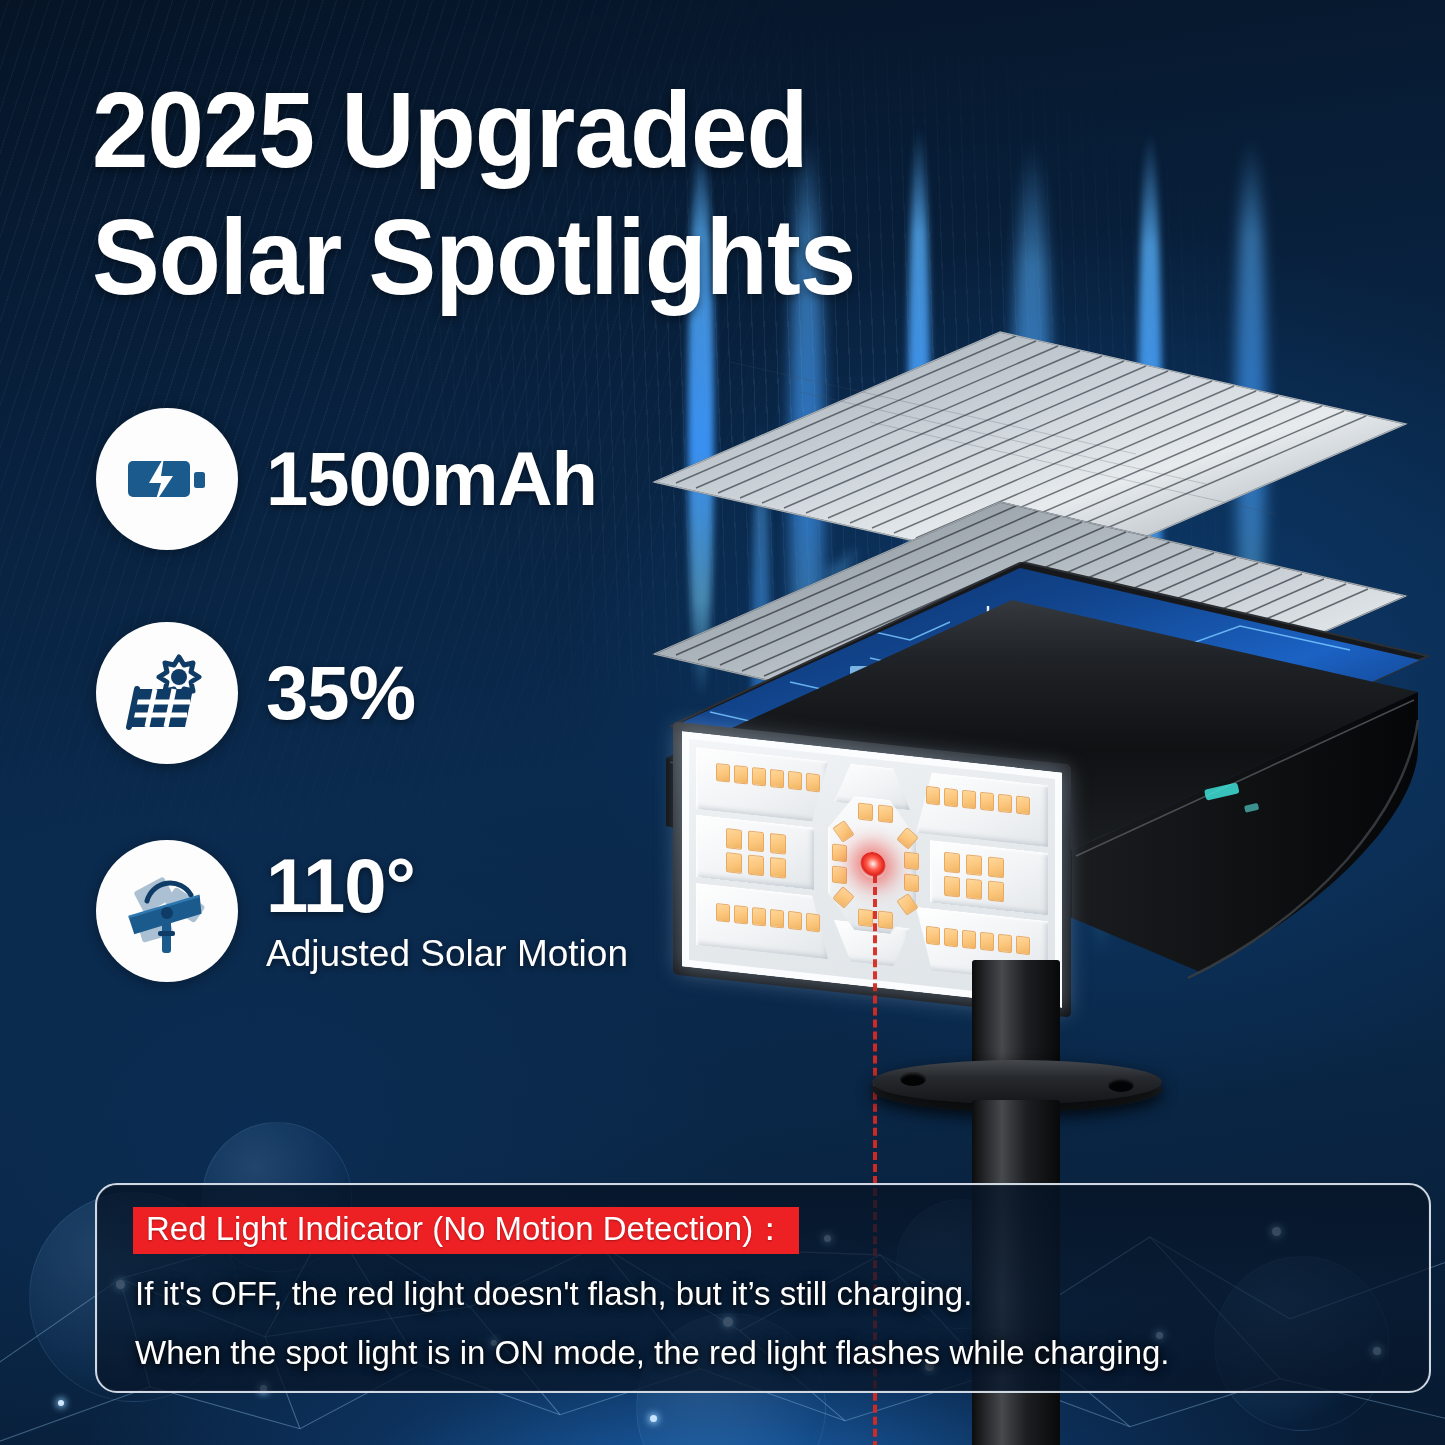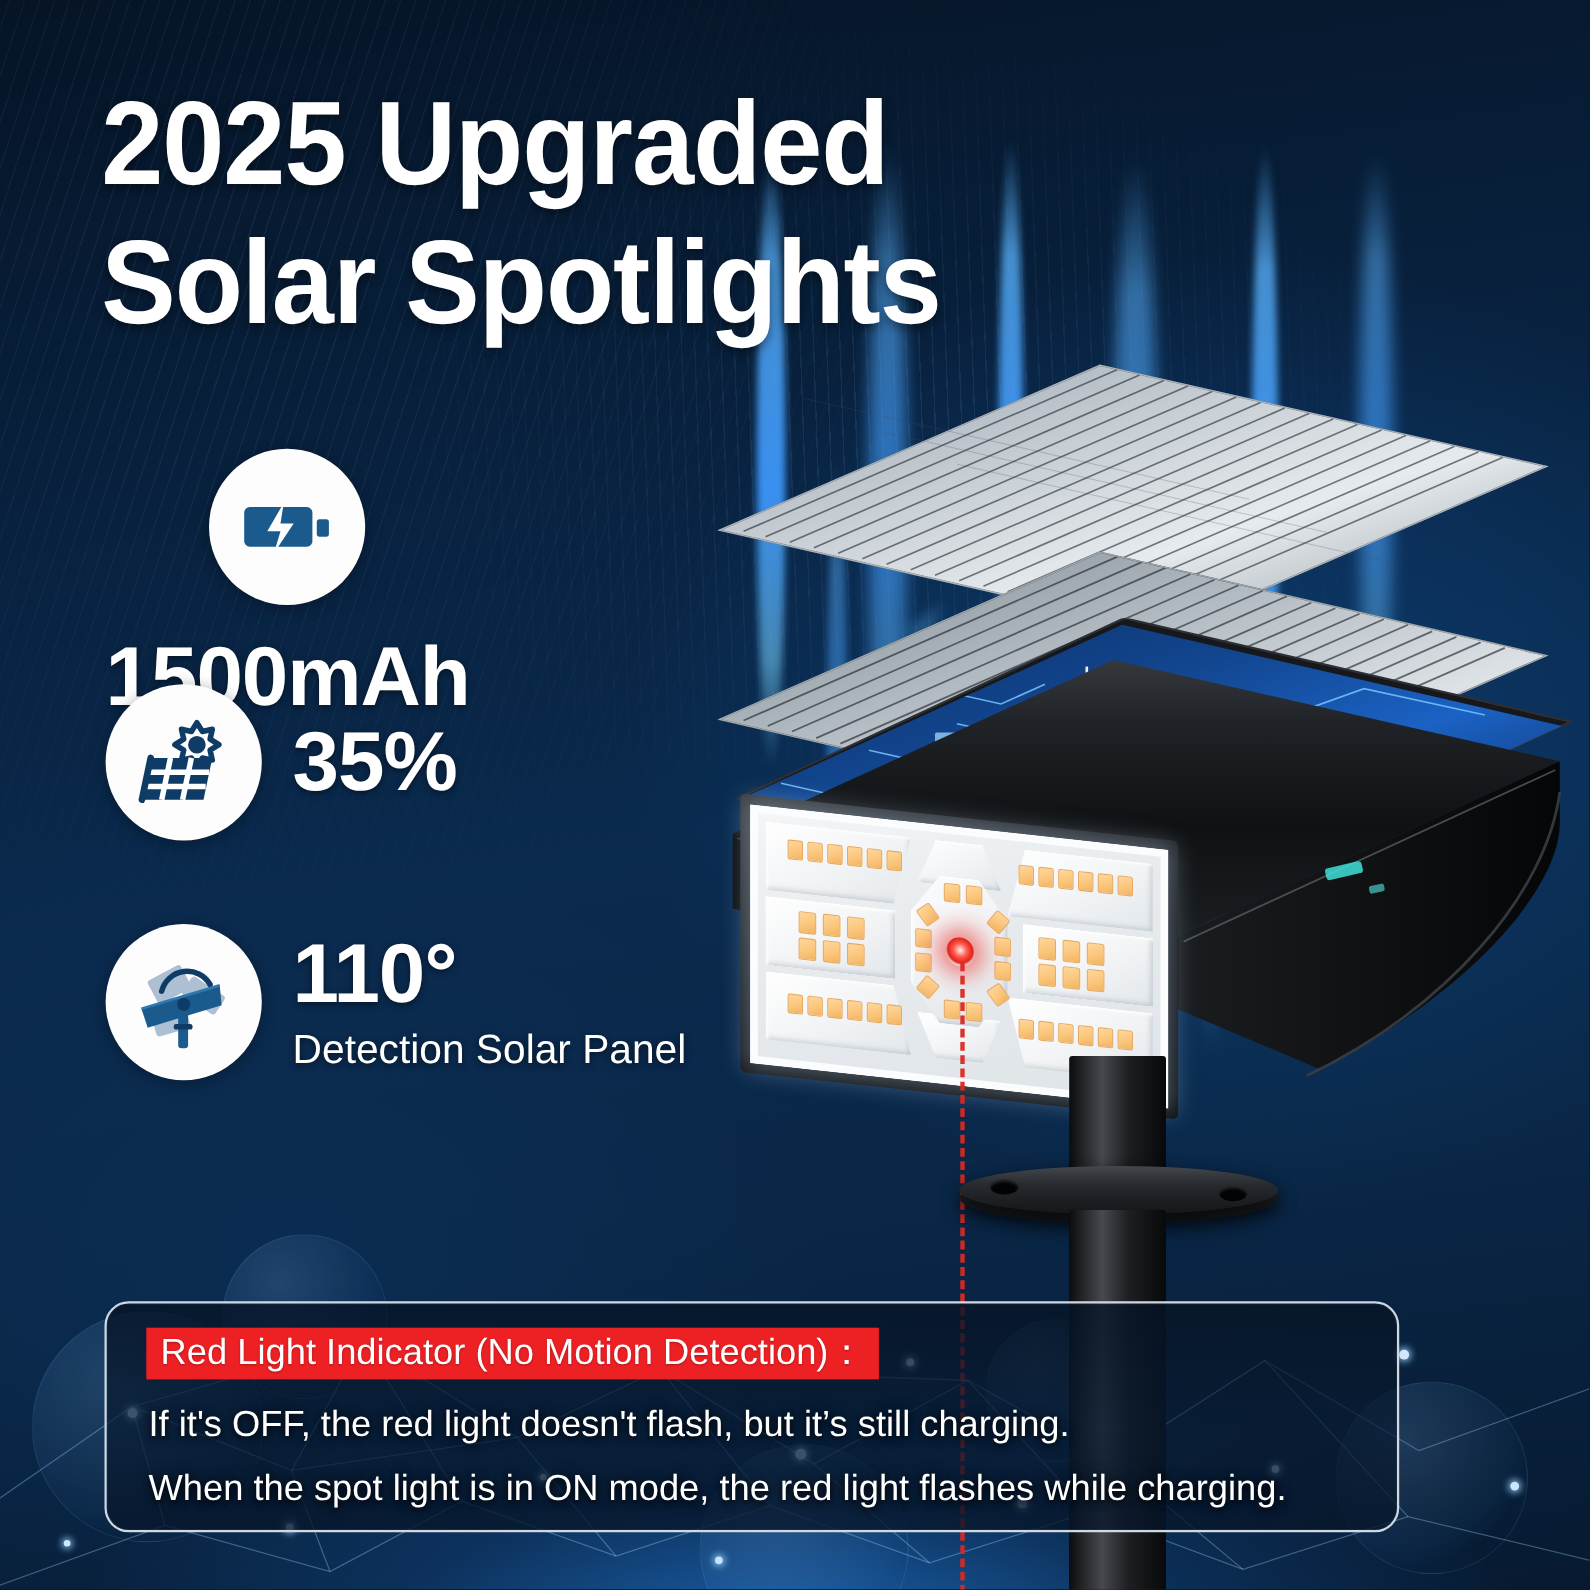--- a/index.html
+++ b/index.html
@@ -66,21 +66,21 @@
     color:#fff; font-weight:700; font-size:108px; line-height:1.18;
     letter-spacing:-1px;
     font-family:"Liberation Sans Narrow","Liberation Sans",sans-serif;
     transform:scaleX(.94); transform-origin:left top;
     text-shadow:0 3px 10px rgba(0,0,0,.45);
     white-space:pre-line;
   }
 
   
   .feature{ position:absolute; left:96px; display:flex; align-items:center; gap:28px; }
-  .f1{ top:408px;flex-direction:column; } .f2{ top:622px; } .f3{ top:840px; }
+  .f1{ top:408px; } .f2{ top:622px; } .f3{ top:840px; }
 
   .icon-circle{
     width:142px; height:142px; border-radius:50%;
     background:#fdfdfd; flex:0 0 142px;
     display:flex; align-items:center; justify-content:center;
     box-shadow:0 2px 14px rgba(0,0,0,.35);
   }
   .icon-circle svg{ display:block; }
 
   .ftext{ color:#fff; }
@@ -145,21 +145,21 @@
   .flange{
     position:absolute; border-radius:50%;
     background:linear-gradient(180deg,#3b3e42 0%,#1d1f22 45%,#101214 100%);
     box-shadow:0 6px 16px rgba(0,0,0,.6);
   }
   .fhole{ position:absolute; width:26px; height:14px; border-radius:50%;
           background:#020304; box-shadow:inset 0 2px 3px rgba(255,255,255,.16); }
 
   
   .callout{
-    position:absolute; left:95px; top:1183px; width:1177px; height:210px;
+    position:absolute; left:95px; top:1183px; width:1336px; height:210px;
     border:2px solid #cfd8e3; border-radius:22px;
     background:linear-gradient(180deg, rgba(6,20,38,.80) 0%, rgba(8,26,48,.70) 55%, rgba(7,22,42,.80) 100%);
     box-shadow:0 0 0 1px rgba(255,255,255,.06) inset;
     overflow:hidden;
   }
   .co-head{
     display:inline-block; background:#ed2024; color:#fff;
     font-size:33px; font-weight:400; padding:5px 13px 7px 13px;
     margin:22px 0 0 36px; line-height:1.05;
     text-shadow:0 1px 2px rgba(0,0,0,.3);
@@ -538,21 +538,21 @@
         <rect x="41" y="70" width="17" height="5" rx="2" fill="#0f3c67"></rect>
         <g transform="rotate(-12 50 54)">
           <path d="M12 48 L86 42 L84 60 L14 66 Z" fill="#1b5a8c"></path>
           <path d="M12 48 L86 42" stroke="#2e78b0" stroke-width="2.5"></path>
         </g>
         <circle cx="50" cy="52" r="6" fill="#0f3c67"></circle>
       </svg>
     </div>
     <div class="ftext">
       <div class="fbig">110°</div>
-      <div class="fsub">Detection Solar Panel</div>
+      <div class="fsub">Adjusted Solar Motion</div>
     </div>
   </div>
 
   <div class="callout">
     <div class="co-head">Red Light Indicator (No Motion Detection)：</div>
     <div class="co-line co-l2">If it's OFF, the red light doesn't flash, but it’s still charging.</div>
     <div class="co-line co-l1">When the spot light is in ON mode, the red light flashes while charging.</div>
   </div>
 
 </div>

